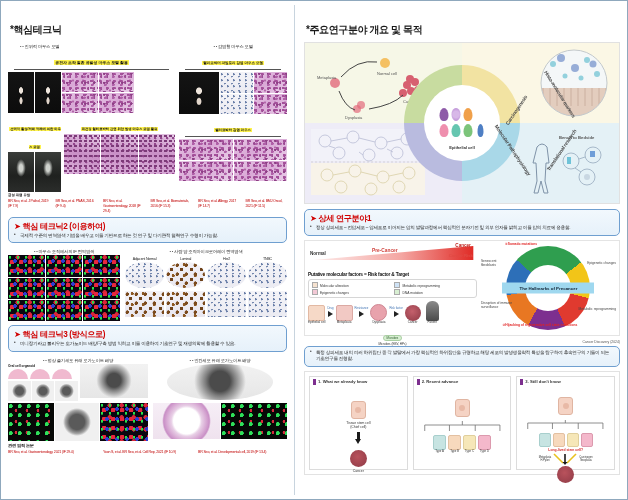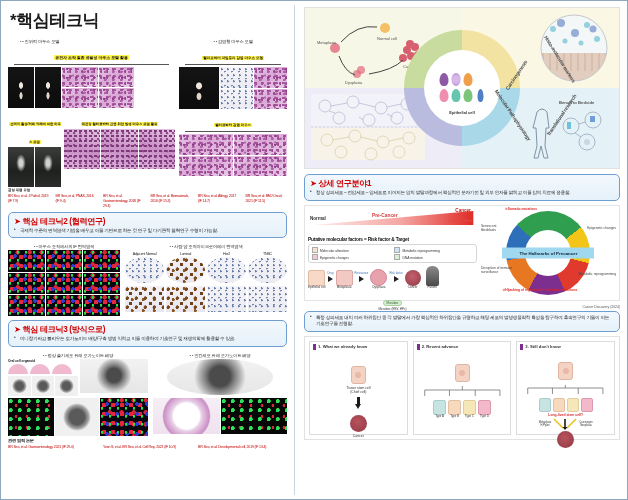--- a/index.html
+++ b/index.html
@@ -13,22 +13,22 @@
   .slide{
     position:relative;width:628px;height:500px;box-sizing:border-box;
     border:1px solid #8fa8bd;background:#fff;
   }
   .col{position:absolute;top:0;bottom:0;box-sizing:border-box;}
   .col-left{left:0;width:293px;padding:6px 7px 0 7px;}
   .col-right{left:294px;right:0;padding:6px 7px 0 9px;}
   .vdiv{position:absolute;left:293px;top:4px;bottom:4px;width:1px;background:#c8d4de;}
 
   .slide-title{
-    font-size:17px;font-weight:bold;color:#1a1a1a;letter-spacing:-0.4px;
-    margin:2px 0 5px 2px;white-space:nowrap;
+    font-size:10px;font-weight:bold;color:#1a1a1a;letter-spacing:-0.4px;
+    margin:16px 0 5px 2px;white-space:nowrap;
   }
 
   
   .secbox{
     border:1px solid #6f9fd0;border-radius:5px;
     background:linear-gradient(#f2f8fd,#e6f1fa);
     padding:3px 5px 3px 5px;margin-bottom:4px;
   }
   .sec-h{
     color:#d00000;font-weight:bold;font-size:8.2px;letter-spacing:-0.4px;
@@ -270,21 +270,21 @@
         <div>BR Seo, et al. PNAS, 2016 (IF 9.4)</div>
         <div>BR Seo, et al. Gastroenterology, 2018 (IF 29.4)</div>
         <div>BR Seo, et al. Biomaterials, 2016 (IF 15.3)</div>
         <div>BR Seo, et al. Allergy, 2017 (IF 14.7)</div>
         <div>BR Seo, et al. BMJ Oncol, 2021 (IF 11.5)</div>
       </div>
     </div>
 
     <div class="secbox" style="margin-top:3px;">
       <div class="sec-h">
-        <span class="arrow">➤</span><span>핵심 테크닉2 (협력연구)</span>
+        <span class="arrow">➤</span><span>핵심 테크닉2 (이용하여)</span>
       </div>
       <div class="sec-b">국제적 수준의 면역염색 기법을 배우고 이를 기반으로 하는 것 연구 및 다기관적 협력연구 수행이 가능함.</div>
     </div>
 
     <div style="display:flex;gap:5px;">
       <div style="width:112px;">
         <div class="cap">• 마우스 조직에서의 IF 면역염색</div>
         <div class="grid" style="grid-template-columns:repeat(3,1fr);height:66px;">
           <div class="tile if-red"></div>
           <div class="tile if-red"></div>
@@ -371,20 +371,21 @@
       <div class="reflist">
         <div>BR Seo, et al. Gastroenterology, 2021 (IF 29.4)</div>
         <div>Yoon S, et al. BR Seo, et al. Cell Rep, 2021 (IF 10.9)</div>
         <div>BR Seo, et al. Developmental cell, 2019 (IF 13.4)</div>
       </div>
     </div>
   </div>
 
   <div class="col col-right">
 
+    <div class="slide-title">*주요연구분야 개요 및 목적</div>
 
     <div class="concept">
       <div class="q q1"></div>
       <div class="q q2"></div>
       <div class="q q3"></div>
       <div class="q q4"></div>
 
       <svg width="120" height="72" style="position:absolute;left:6px;top:6px;">
         <circle cx="74" cy="14" r="5" fill="#f3b64b" opacity=".85"></circle>
         <circle cx="24" cy="34" r="5" fill="#e2697c" opacity=".8"></circle>

